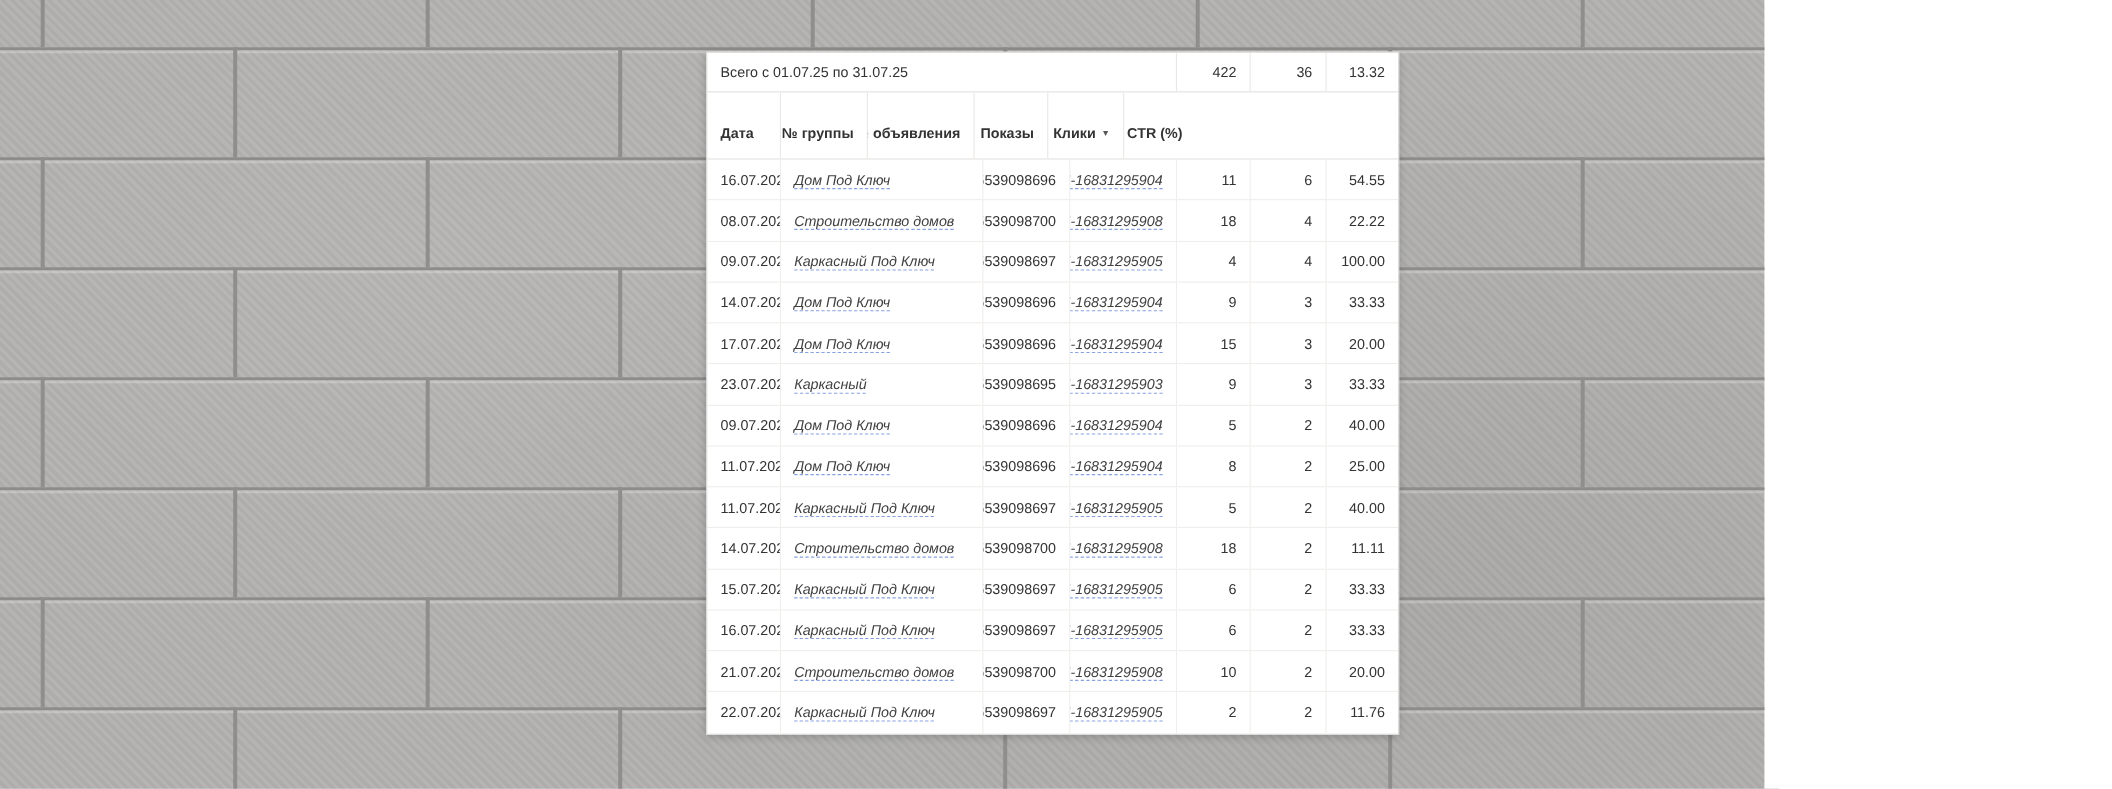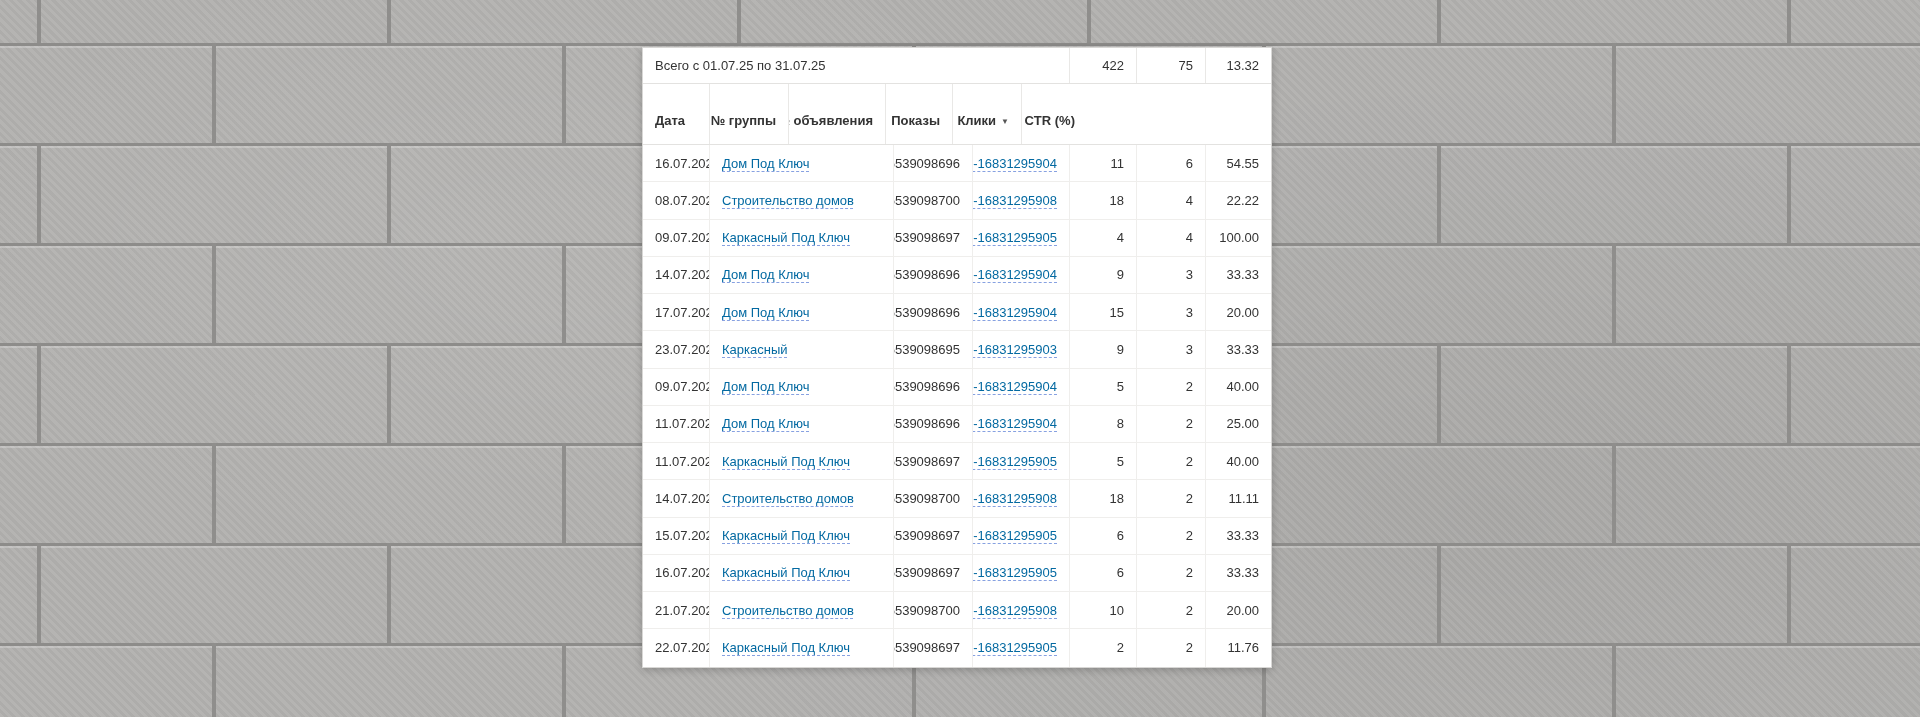--- a/index.html
+++ b/index.html
@@ -1,18 +1,18 @@
 <!DOCTYPE html>
 <html><head>
 <meta charset="utf-8">
 <style>
   html,body{margin:0;padding:0;}
   .screen{
     position:relative;
-    width:1920px;height:717px;
+    width:1604px;height:717px;
     overflow:hidden;
     background-color:#b3b2b0;
     background-image:
       
       conic-gradient(from 270deg at 4px 100px, #8f8e8c 90deg, rgba(0,0,0,0) 0),
       
       conic-gradient(from 270deg at 4px 100px, #8f8e8c 90deg, rgba(0,0,0,0) 0),
       
       linear-gradient(to bottom, #8d8c8a 0 3px, rgba(255,255,255,0.22) 3px 5px, rgba(0,0,0,0) 5px),
       
@@ -64,38 +64,39 @@
   .header{height:61px; border-bottom:1px solid #e3e2e0; font-weight:bold;}
   .header .cell{align-items:center; padding-top:12px;}
   .header .cell + .cell{border-left:1px solid #e9e8e6;}
   .sort{font-size:8px; color:#555; margin-left:5px; line-height:1; padding-top:3px;}
 
   .data{height:37.25px; border-bottom:1px solid #efeeec;}
   .data:last-child{border-bottom:none;}
   .data .cell + .cell{border-left:1px solid #efeeec;}
 
   .plink{
-    color:#0369a1; cursor:pointer;
+    color:#404040; cursor:pointer;
     text-decoration:underline;
     text-decoration-style:dashed;
     text-decoration-thickness:1px;
     text-decoration-color:rgba(37,83,200,0.55);
     text-underline-offset:3px;
+    font-style:italic;
   }
 </style>
 </head>
 <body>
 
 <div class="screen">
   <div class="stat-table">
 
     <div class="row totals">
       <div class="cell t-label">Всего с 01.07.25 по 31.07.25</div>
       <div class="cell c4 num">422</div>
-      <div class="cell c5 num">75</div>
+      <div class="cell c5 num">36</div>
       <div class="cell c6 num">13.32</div>
     </div>
 
     <div class="row header" id="header-row">
         <div class="cell c0">
           <span>Дата</span>
         </div>
         <div class="cell c2 num">
           <span>№ группы</span>
         </div>

